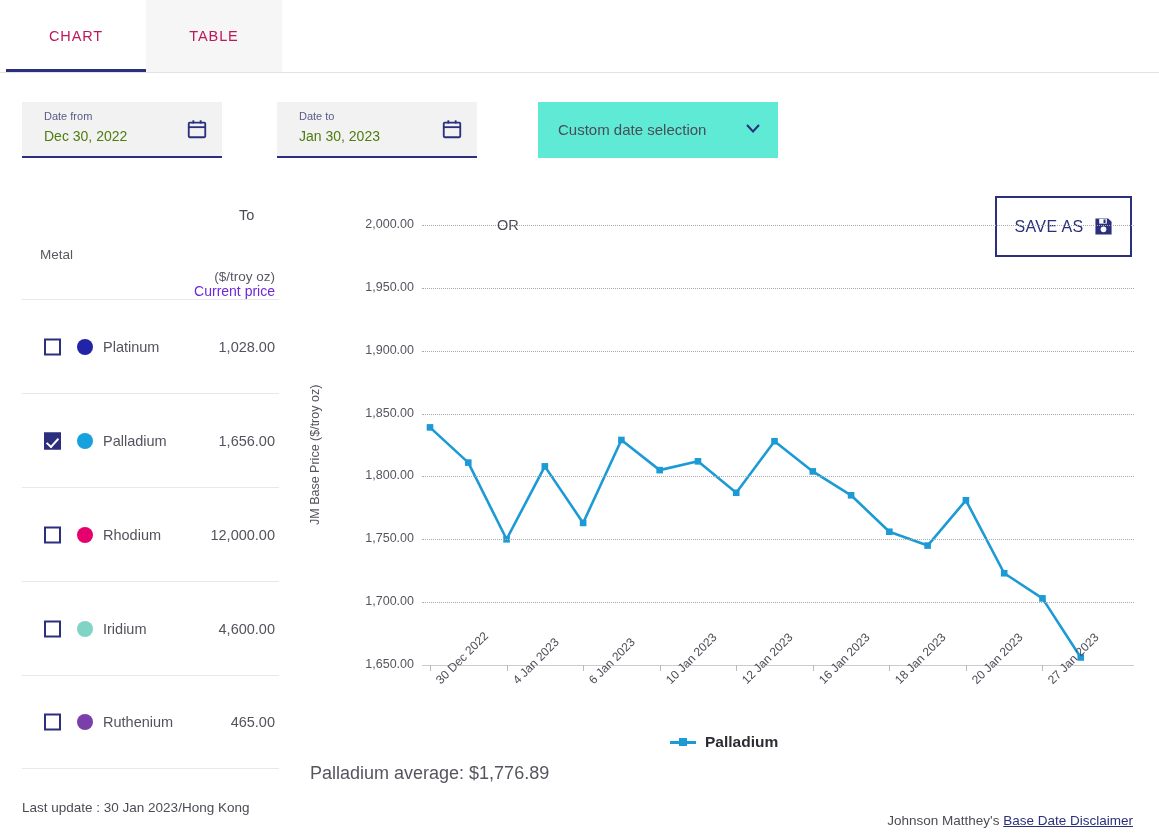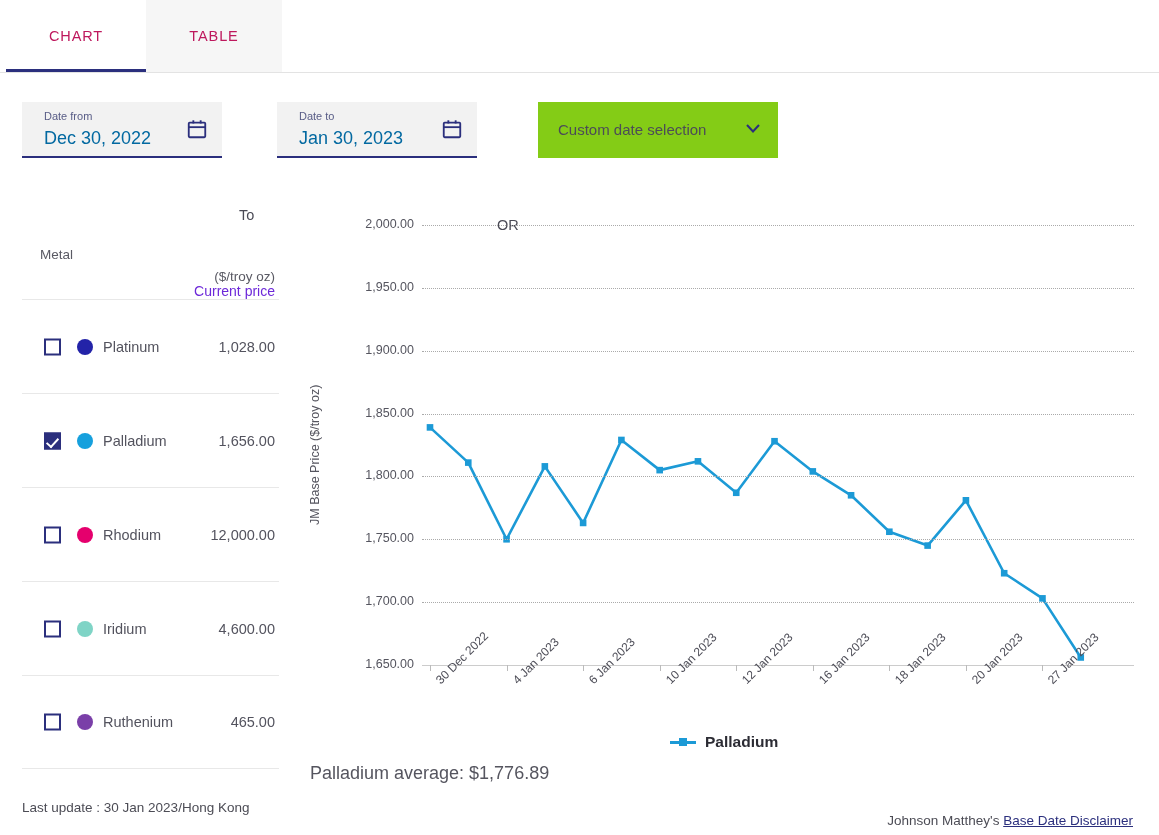--- a/index.html
+++ b/index.html
@@ -44,38 +44,38 @@
     border-bottom: 2.5px solid #2b2f7d;
   }
   .datefield.from { left: 22px; width: 200px; }
   .datefield.to   { left: 277px; width: 200px; }
   .datefield .flabel {
     position: absolute; left: 22px; top: 8px;
     font-size: 11px; color: #585c86;
   }
   .datefield .fvalue {
     position: absolute; left: 22px; top: 26px;
-    font-size: 18px; color: #0369a1;
+    font-size: 14px; color: #4d7c0f;
   }
   .cal-icon {
     position: absolute; right: 14px; top: 16px; width: 22px; height: 22px;
   }
 
   .to-label {
     position: absolute; left: 239px; top: 112px;
     font-size: 14.5px; color: #4a4a55;
   }
   .or-label {
     position: absolute; left: 497px; top: 122px;
     font-size: 14.5px; color: #4a4a55;
   }
 
   .custom-select {
     position: absolute; left: 538px; top: 7px; width: 240px; height: 56px;
-    background: #84cc16; cursor: pointer;
+    background: #5eead4; cursor: pointer;
   }
   .custom-select .cs-text {
     position: absolute; left: 20px; top: 19px;
     font-size: 15px; color: #4c4c57;
   }
   .chev {
     position: absolute; right: 18px; top: 22px; width: 14px; height: 9px;
   }
 
   .save-as {
@@ -235,20 +235,29 @@
 
     <div class="or-label">OR</div>
 
     <div class="custom-select">
       <div class="cs-text">Custom date selection</div>
       <svg class="chev" viewBox="0 0 14 9" fill="none" stroke="#2b2f7d" stroke-width="2">
         <polyline points="1,1 7,7.5 13,1"></polyline>
       </svg>
     </div>
 
+    <div class="save-as">
+      <span class="sa-text">SAVE AS</span>
+      <svg width="19" height="19" viewBox="0 0 20 20">
+        <path d="M1.5 1.5h13.5L18.5 5v13.5h-17z" fill="#2b2f7d"></path>
+        <rect x="5.5" y="2" width="8" height="5" fill="#fff"></rect>
+        <rect x="10" y="2.6" width="2.2" height="3.8" fill="#2b2f7d"></rect>
+        <circle cx="10" cy="13" r="3" fill="#fff"></circle>
+      </svg>
+    </div>
   </div>
 
   <div class="sidebar">
     <div class="sb-head">
       <div class="h-metal">Metal</div>
       <div class="h-price">Current price</div>
       <div class="h-unit">($/troy oz)</div>
     </div>
     <div id="metal-rows">
         <div class="sb-row">

